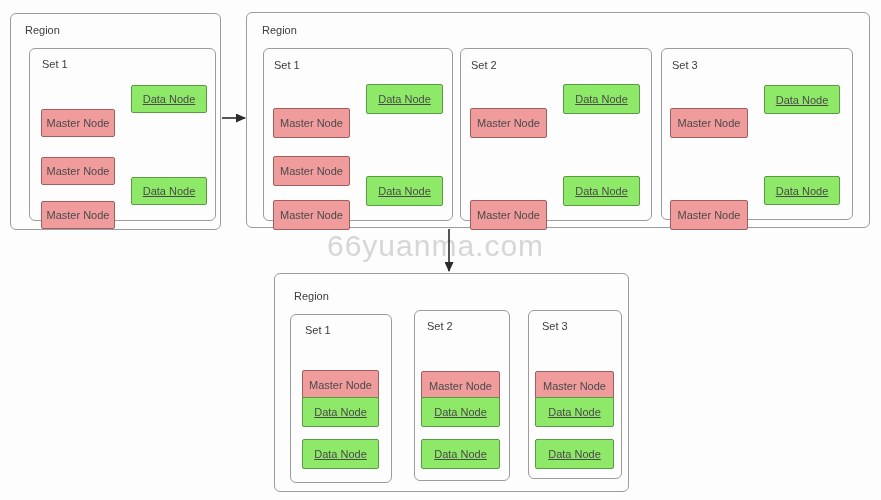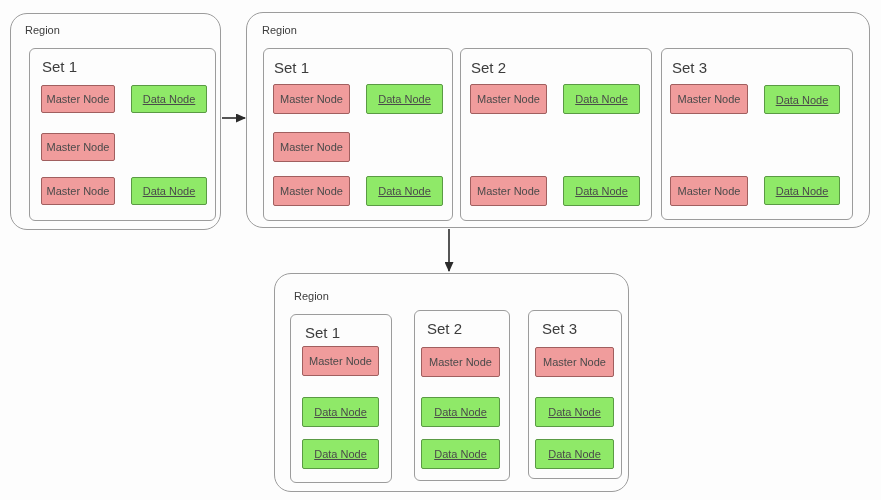--- a/index.html
+++ b/index.html
@@ -6,58 +6,59 @@
   .canvas {
     position: relative;
     width: 881px; height: 500px;
     background: var(--canvas-bg, #fdfdfd);
     font-family: "Liberation Sans", sans-serif;
     overflow: hidden;
   }
   .region {
     position: absolute;
     border: 1px solid var(--box-border, #9c9c9c);
-    border-radius: 17px;
+    border-radius: 6px;
     background: transparent;
     box-sizing: border-box;
     padding-left: 40px;
   }
   .region-label {
     position: absolute;
     font-size: 11px;
     color: var(--label-text, #3c3c3c);
     white-space: nowrap;
   }
   .set {
     position: absolute;
     border: 1px solid var(--box-border, #9c9c9c);
     border-radius: 6px;
     background: transparent;
     box-sizing: border-box;
   }
   .set-label {
     position: absolute;
-    font-size: 15px;
+    font-size: 11px;
     color: var(--label-text, #3c3c3c);
     white-space: nowrap;
   }
   .node {
     position: absolute;
     box-sizing: border-box;
     display: flex;
     align-items: center;
     justify-content: center;
     font-size: 11px;
     color: var(--node-text, #4a4a4a);
     border-radius: 2px;
     white-space: nowrap;
   }
   .node.master {
     background: var(--master-fill, #f09c9c);
     border: 1px solid var(--master-border, #a05f5f);
+    margin-top: 24px;
   }
   .node.data {
     background: var(--data-fill, #8fe968);
     border: 1px solid var(--data-border, #5a9a44);
     text-decoration: underline;
   }
   .watermark {
     position: absolute;
     left: 327px; top: 229px;
     font-size: 30px;
@@ -71,20 +72,21 @@
     left: 0; top: 0;
     z-index: 2;
     pointer-events: none;
   }
 </style>
 </head>
 <body>
 
 <div class="canvas">
 
+  <div class="watermark">66yuanma.com</div>
 
   <svg class="arrows" width="881" height="500" viewBox="0 0 881 500">
     <defs>
       <marker id="ah" markerUnits="userSpaceOnUse" markerWidth="10" markerHeight="9" refX="9" refY="4.5" orient="auto">
         <path d="M0,0 L10,4.5 L0,9 Z" style="fill: var(--arrow-color, #2b2b2b);"></path>
       </marker>
     </defs>
     <line x1="222" y1="118" x2="245" y2="118" marker-end="url(#ah)" style="stroke: var(--arrow-color, #2b2b2b); stroke-width:1.6;"></line>
     <line x1="449" y1="229" x2="449" y2="271" marker-end="url(#ah)" style="stroke: var(--arrow-color, #2b2b2b); stroke-width:1.6;"></line>
   </svg>

